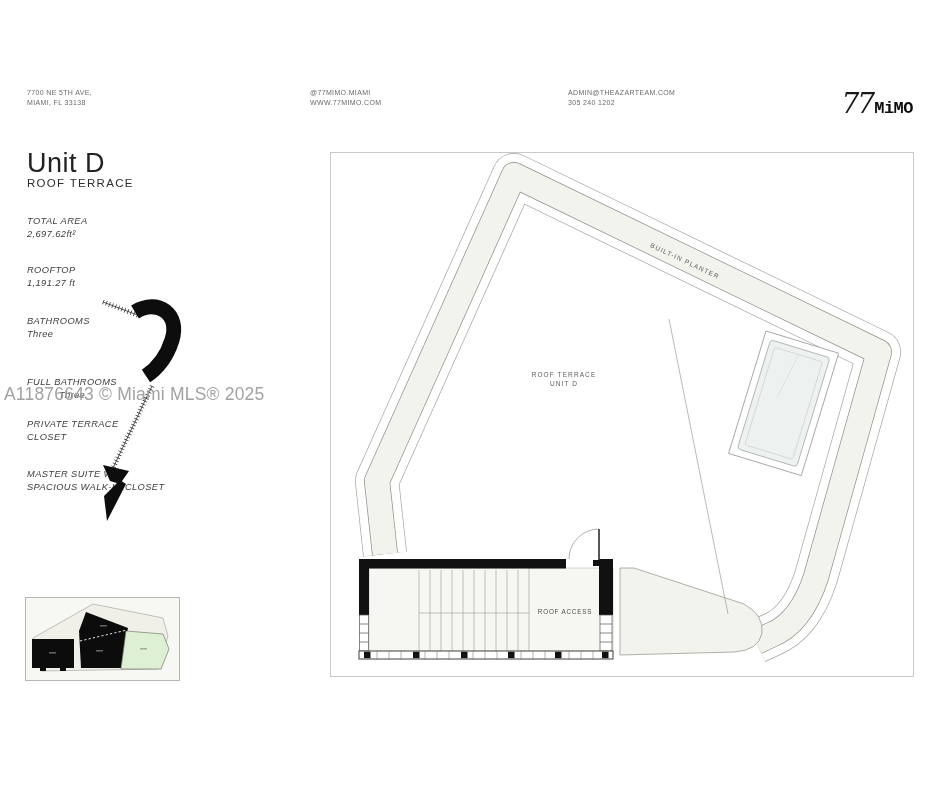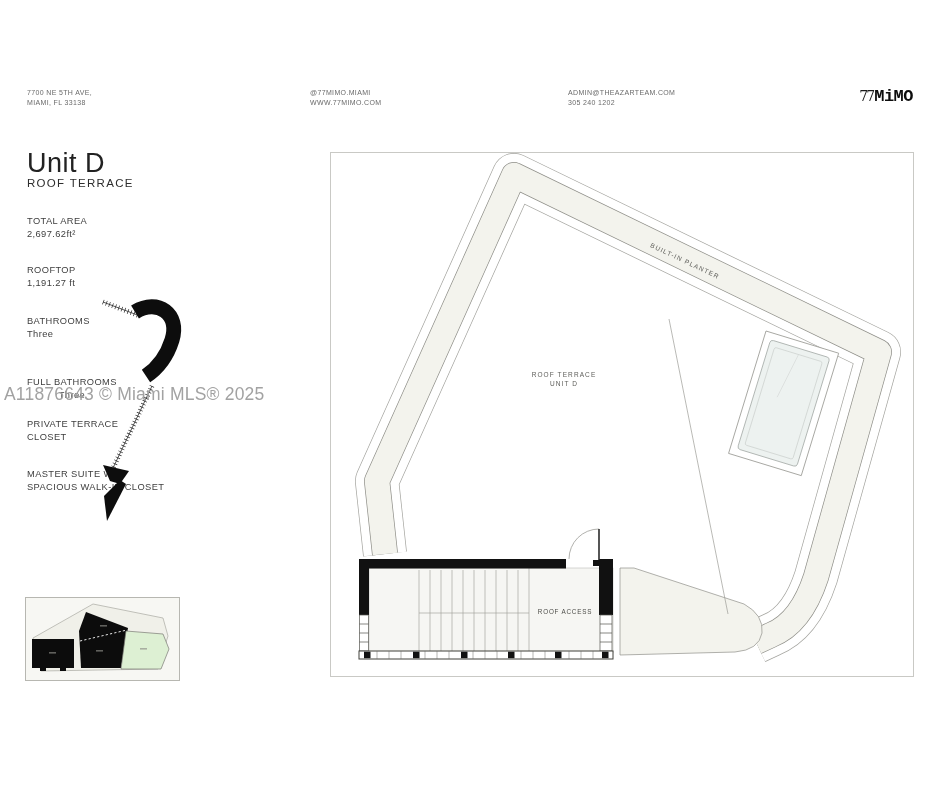--- a/index.html
+++ b/index.html
@@ -5,27 +5,27 @@
   * { margin:0; padding:0; box-sizing:border-box; }
   html,body { width:940px; height:788px; background:#ffffff; font-family:"Liberation Sans", sans-serif; }
   body { position:relative; overflow:hidden; color:#3c3c3c; }
 
   
   .hdr-block { position:absolute; top:88px; font-size:7px; line-height:10px; letter-spacing:.35px; color:#6a6a6a; }
   #hdr-address { left:27px; }
   #hdr-social  { left:310px; }
   #hdr-contact { left:568px; }
   .logo { position:absolute; top:87px; right:27px; white-space:nowrap; }
-  .logo-script { font-family:"DejaVu Serif", serif; font-size:14px; color:#1a1a1a; letter-spacing:-2px; margin-right:1px; }
+  .logo-script { font-family:"DejaVu Serif", serif; font-style:italic; font-size:28px; color:#1a1a1a; letter-spacing:-2px; margin-right:1px; }
   .logo-bold { font-family:Liberation Mono, monospace; font-weight:bold; font-size:17px; color:#0d0d0d; letter-spacing:-0.5px; }
 
   
   .unit-title { position:absolute; left:27px; top:148px; font-size:27px; font-weight:400; color:#222; letter-spacing:.5px; }
   .unit-sub { position:absolute; left:27px; top:177px; font-size:11.5px; letter-spacing:1.3px; color:#2e2e2e; }
-  .spec { position:absolute; left:27px; font-size:9.3px; line-height:12.6px; letter-spacing:.4px; color:#3d3d3d; }
+  .spec { position:absolute; left:27px; font-size:9.3px; line-height:12.6px; letter-spacing:.4px; color:#3d3d3d;font-style:italic; }
   .spec .spec-line:empty { display:none; }
   #spec-0 { top:215px; } #spec-1 { top:264px; } #spec-2 { top:315px; }
   #spec-3 { top:376px;text-align:center; } #spec-4 { top:418px; } #spec-5 { top:468px; }
 
   
   .watermark { position:absolute; left:4px; top:384px; font-size:17.5px; color:#a2a2a2; letter-spacing:.2px; z-index:5; white-space:nowrap; }
 
   
   #arrow-gfx { position:absolute; left:90px; top:288px; z-index:3; }
 

